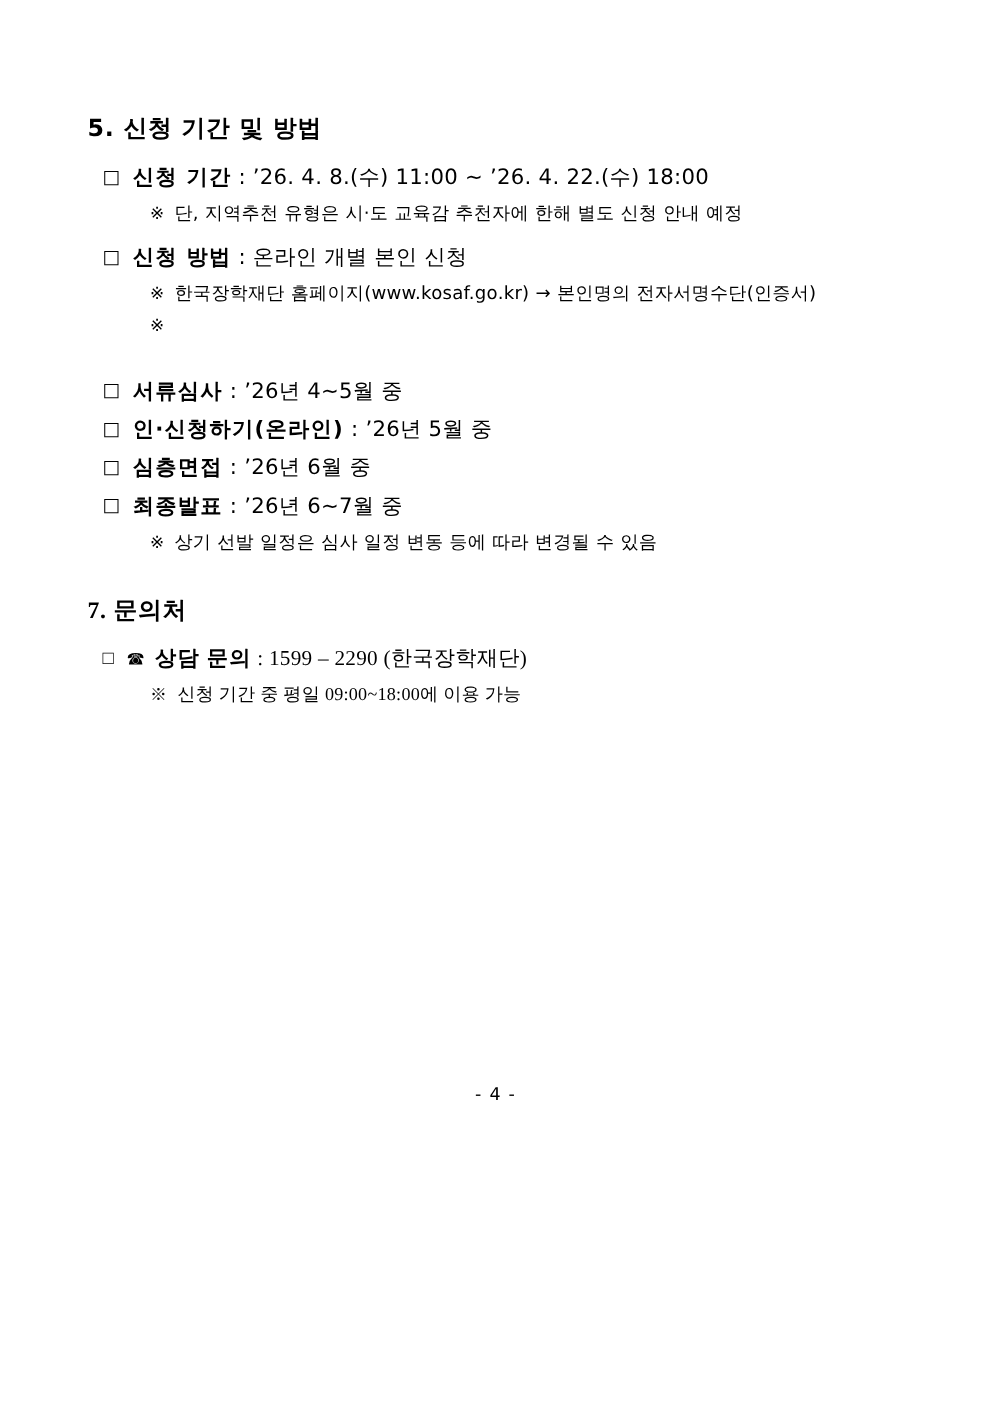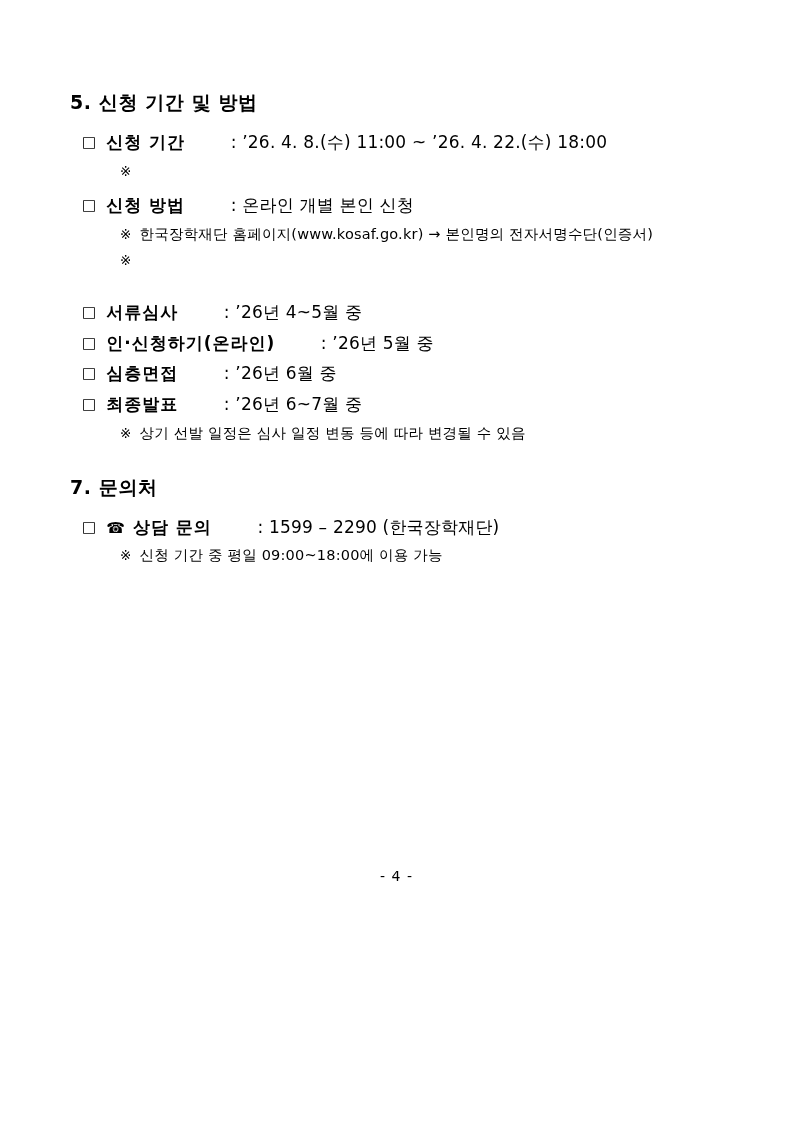--- a/index.html
+++ b/index.html
@@ -28,21 +28,21 @@
   .section-heading {
     font-size: 19px;
     font-weight: bold;
     letter-spacing: 0.6px;
     margin: 0 0 14px 8px;
     white-space: pre;
   }
   .section-block { margin-bottom: 4px; }
   #sec5 { margin-top: 12px; }
   #sec6 { margin-top: 30px; }
-  #sec7 { margin-top: 30px; }
+  #sec7 { margin-top: 30px; font-family: Liberation Serif, serif; }
 
   
   .box-line {
     display: flex;
     align-items: baseline;
     margin: 0 0 6px 0;
     padding-left: 20px;
     font-size: 17px;
     white-space: pre;
     line-height: 1.45;
@@ -54,21 +54,20 @@
     position: relative;
     top: -1px;
   }
   .box-label {
     font-weight: bold;
     letter-spacing: 1px;
   }
   .box-rest {
     font-weight: normal;
     letter-spacing: 0.2px;
-    margin-left: 40px;
   }
   .phone-glyph {
     font-size: 15px;
     margin-right: 8px;
   }
 
   
   .note-line {
     display: flex;
     align-items: baseline;
@@ -115,20 +114,21 @@
     <h2 class="section-heading">5. 신청 기간 및 방법</h2>
 
     <div class="box-line">
       <span class="box-mark">□</span>
       <span class="box-label">신청 기간</span>
       <span class="box-rest"> : ’26. 4. 8.(수) 11:00 ~ ’26. 4. 22.(수) 18:00</span>
     </div>
 
     <div class="note-line">
       <span class="note-mark">※</span>
+      <span>단, 지역추천 유형은 시·도 교육감 추천자에 한해 별도 신청 안내 예정</span>
     </div>
 
     <div class="gap-6"></div>
 
     <div class="box-line">
       <span class="box-mark">□</span>
       <span class="box-label">신청 방법</span>
       <span class="box-rest"> : 온라인 개별 본인 신청</span>
     </div>
 

